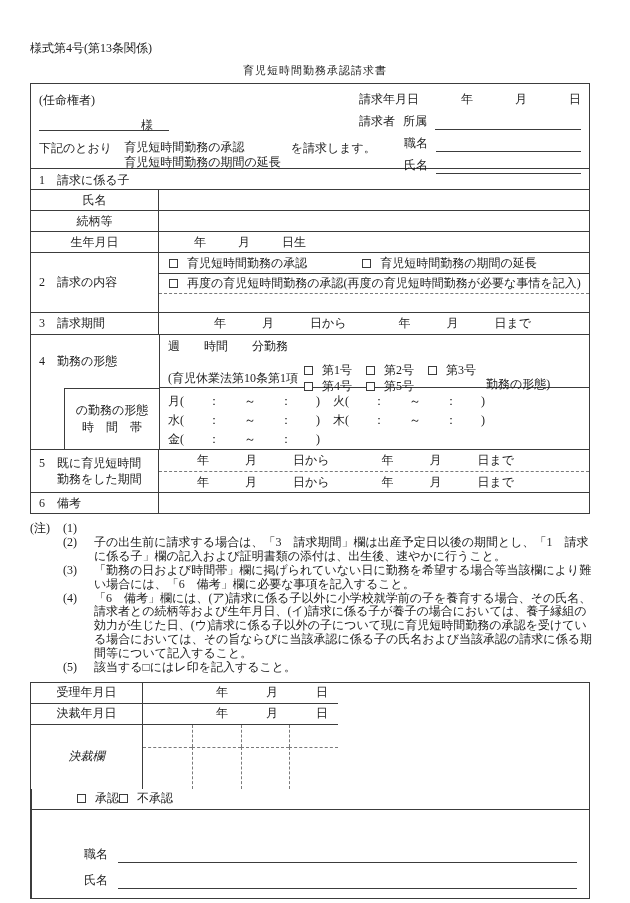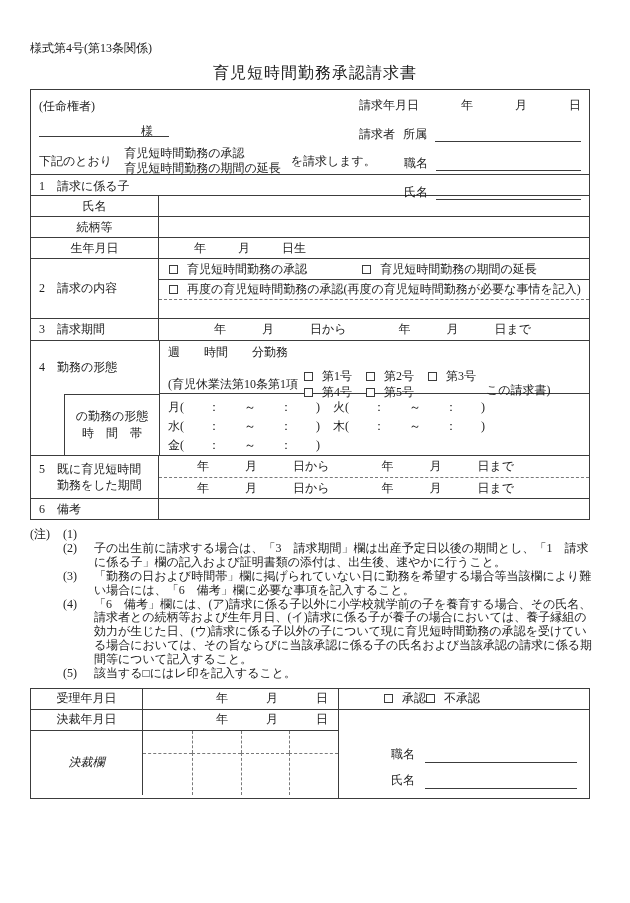--- a/index.html
+++ b/index.html
@@ -3,45 +3,45 @@
 <meta charset="utf-8">
 <style>
   * { margin:0; padding:0; box-sizing:border-box; }
   body {
     width:630px; height:903px; background:#ffffff; color:#1c1c1c;
     font-family:"Liberation Serif","DejaVu Serif",serif;
     font-size:12px; position:relative; overflow:hidden;
   }
   .page { padding:40px 30px 0 30px; }
   .form-number { font-size:12px; }
-  .form-title { text-align:center; font-size:16px; margin-top:6px; letter-spacing:1px; }
+  .form-title { text-align:center; font-size:11px; margin-top:6px; letter-spacing:1px; }
   .u { display:inline-block; border-bottom:1px solid #3c3c3c; height:14px; vertical-align:bottom; }
   .cb { display:inline-block; width:9px; height:9px; border:1px solid #3c3c3c; background:#fff; vertical-align:middle; margin-right:9px; flex:none; }
 
   
   .tbl { border:1px solid #3c3c3c; margin-top:5px; width:560px; }
   .r { display:flex; border-top:1px solid #3c3c3c; }
   .r.first { border-top:none; }
   .lblc { width:128px; border-right:1px solid #3c3c3c; display:flex; align-items:center; flex:none; }
   .lbl-center { justify-content:center; }
   .lbl-num { padding-left:8px; }
   .num { display:inline-block; width:18px; flex:none; }
   .val { flex:1; display:flex; align-items:center; min-width:0; }
 
   
   .hdr { position:relative; height:84px; border-top:none; }
   .hdr-left { padding:8px 0 0 8px; }
   .sama-line { margin-top:7px; }
   .sama-u { width:130px; text-align:right; padding-right:16px; }
-  .req-line { margin-top:9px; display:flex; align-items:center; }
+  .req-line { margin-top:9px; display:flex; align-items:flex-start; }
   .req-opts { margin-left:12px; line-height:15px; }
   .req-suffix { margin-left:10px; }
   .hdr-right { position:absolute; top:7px; right:8px; width:222px; }
   .hdate { display:flex; justify-content:space-between; }
-  .hrow { display:flex; margin-top:12px; align-items:center; }
+  .hrow { display:flex; margin-top:5px; align-items:flex-end; }
   .hrow .u { flex:1; margin-left:8px; }
   .ind { margin-left:45px; }
   .gap8 { margin-right:8px; }
 
   .h21 { height:21px; }
   .pl8 { padding-left:8px; }
 
   
   .sec2-val { flex-direction:column; align-items:stretch; }
   .s2row { height:20px; display:flex; align-items:center; padding-left:10px; }
@@ -86,21 +86,21 @@
 
   
   .notes { margin-top:8px; width:566px; }
   .note { display:flex; line-height:13.9px; font-size:12px; }
   .note-pre { width:33px; flex:none; }
   .note-num { width:31px; flex:none; }
   .note-txt { flex:1; }
 
   
   .bottom-title { margin-top:24px; }
-  .btbl { border:1px solid #3c3c3c; margin-top:7px; width:560px; display:flex; }
+  .btbl { border:1px solid #3c3c3c; margin-top:7px; width:560px; display:flex;flex-direction:column; }
   .b-left { width:307px; flex:none; }
   .b-row { display:flex; }
   .b-lbl { width:112px; flex:none; border-right:1px solid #3c3c3c; display:flex; align-items:center; justify-content:center; }
   .b-date { flex:1; display:flex; justify-content:flex-end; align-items:center; padding-right:10px; }
   .b-date span + span { margin-left:38px; }
   .bb { border-bottom:1px solid #3c3c3c; }
   .b-r1, .b-r2 { height:21px; }
   .b-r3 { height:64px;font-style:italic; }
   .kgrid { flex:1; display:grid; grid-template-columns:repeat(4,1fr); grid-template-rows:22px 1fr; }
   .kcell { border-left:1px dashed #7a7a7a; }
@@ -276,21 +276,21 @@
                 <span class="cbitem">
                     <span class="cb"></span>
                     <span>第4号</span>
                   </span>
                 <span class="cbitem">
                     <span class="cb"></span>
                     <span>第5号</span>
                   </span>
               </span>
             </span>
-            <span class="lawsuffix">この請求書)</span>
+            <span class="lawsuffix">勤務の形態)</span>
           </div>
         </div>
         <div class="times">
           <div>
             <span class="tday"><span>月</span><span>(　　：　　～　　：　　)</span></span>
             <span class="tday"><span>火</span><span>(　　：　　～　　：　　)</span></span>
           </div>
           <div>
             <span class="tday"><span>水</span><span>(　　：　　～　　：　　)</span></span>
             <span class="tday"><span>木</span><span>(　　：　　～　　：　　)</span></span>

